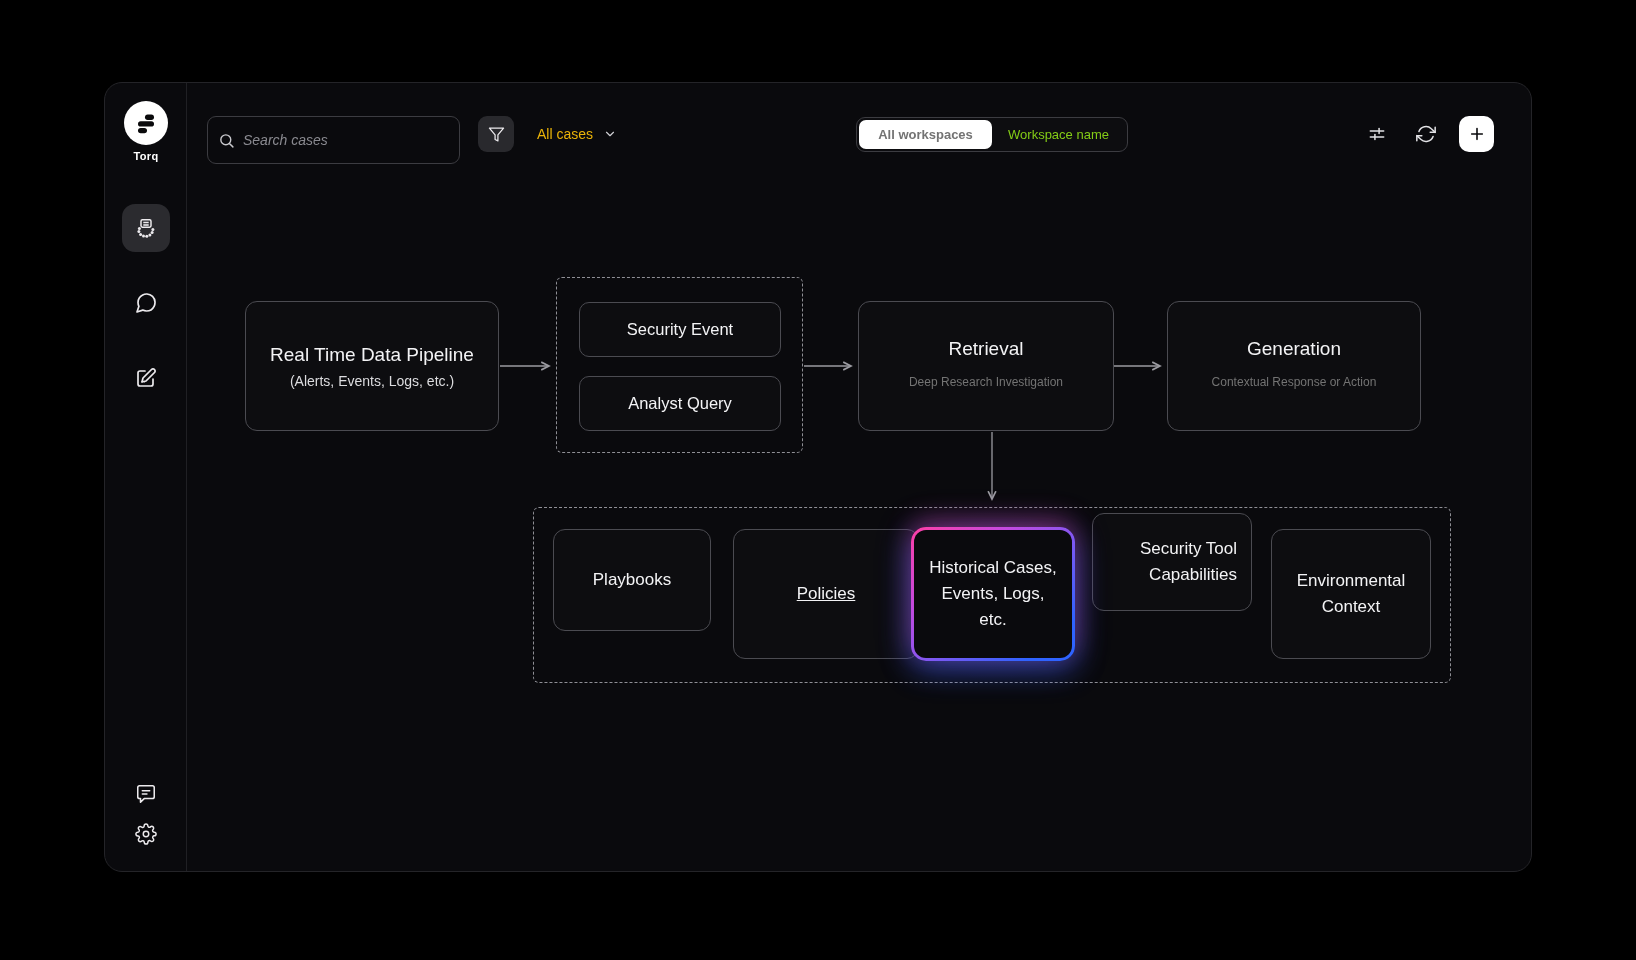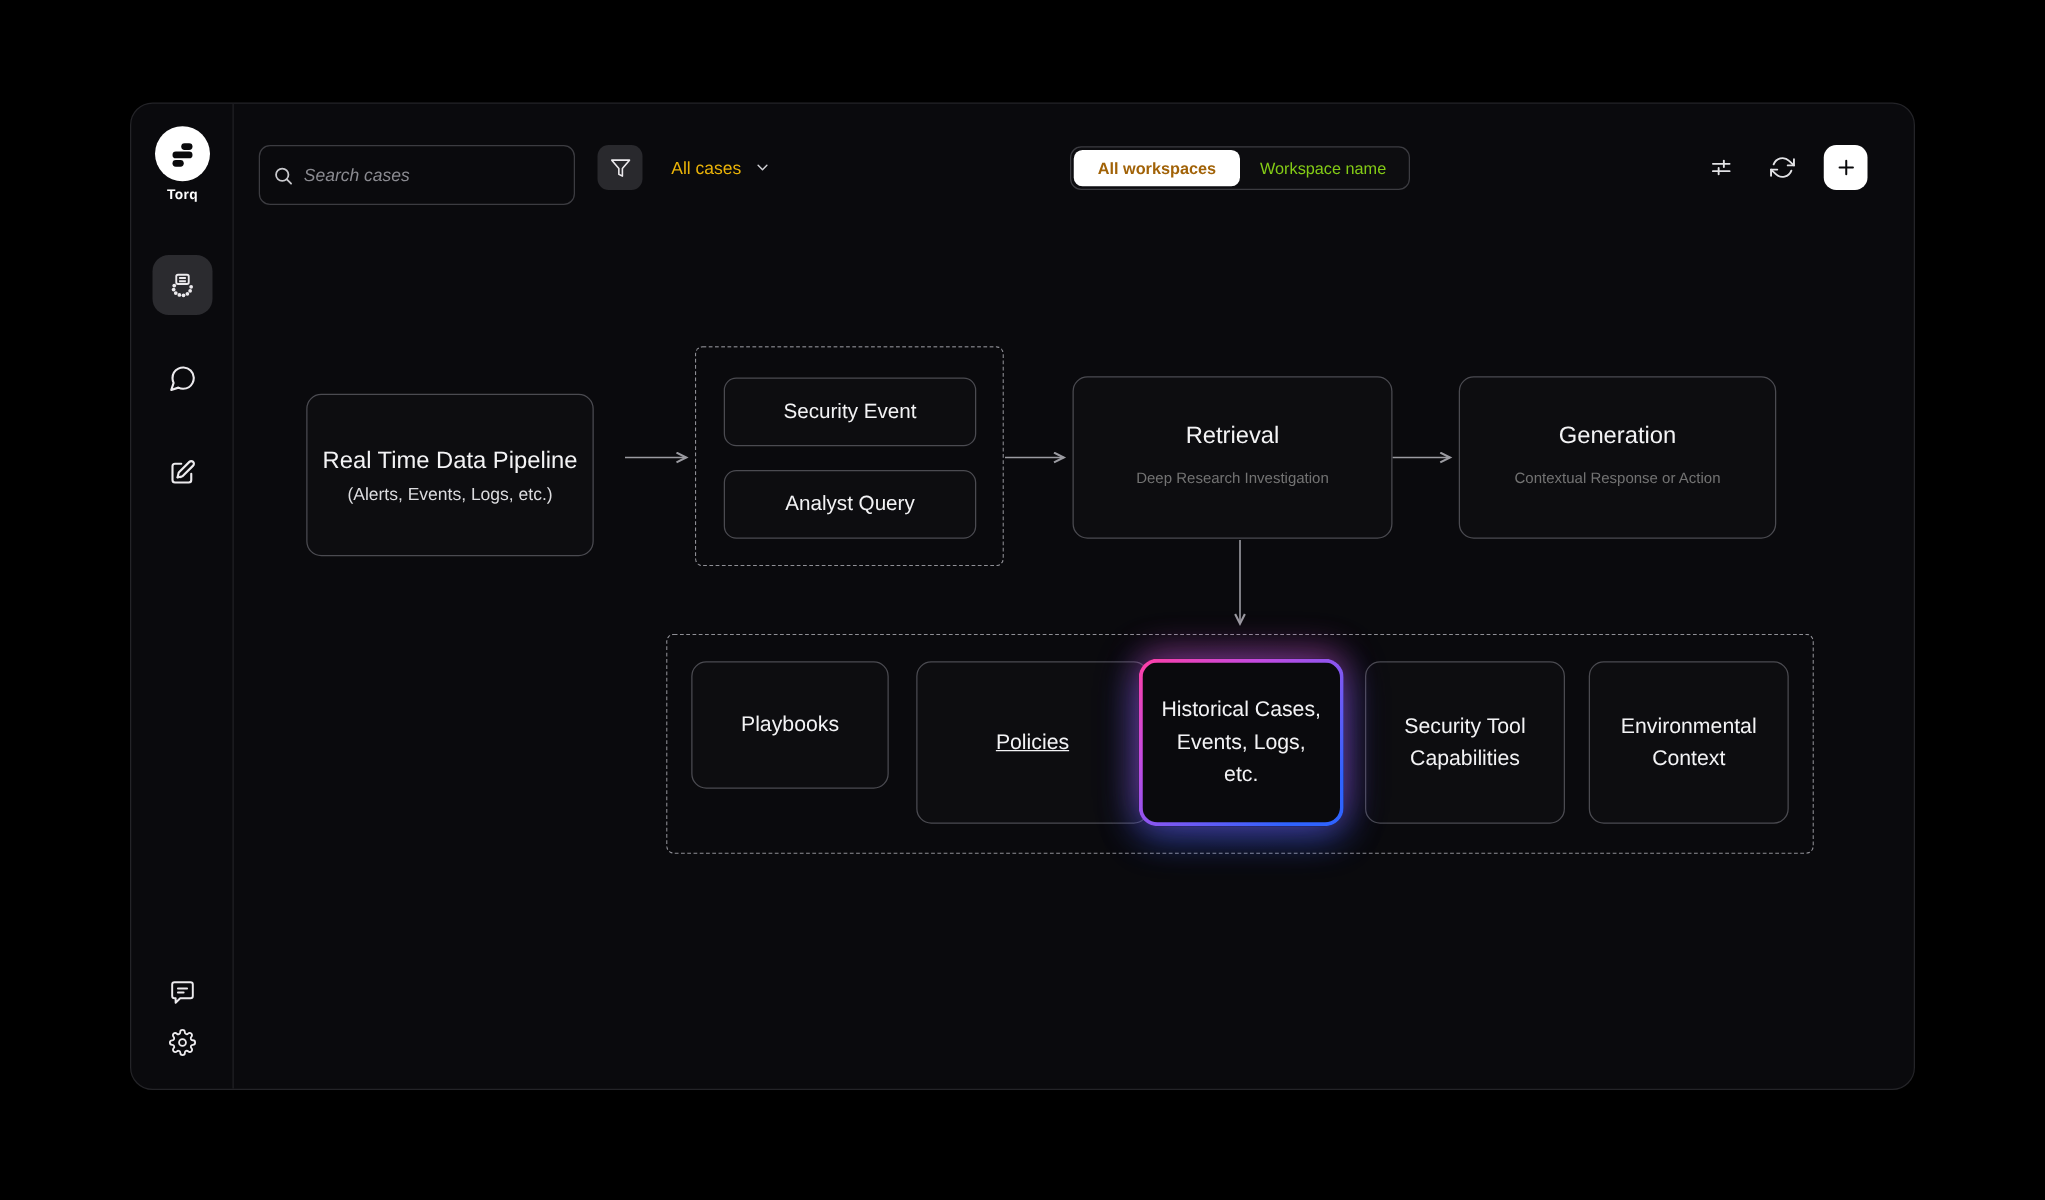--- a/index.html
+++ b/index.html
@@ -52,21 +52,21 @@
   }
   .segmented {
     position:absolute; left:751px; top:34px; width:272px; height:35px;
     border:1px solid #3c3c41; border-radius:9px; background:#0d0d10;
     display:flex; align-items:stretch; padding:2px;
   }
   .seg-opt {
     flex:1; display:flex; align-items:center; justify-content:center;
     font-size:13px; color:#84cc16; cursor:pointer; border-radius:7px; white-space:nowrap; padding:0 12px;
   }
-  .seg-opt.selected { background:#ffffff; color:#a16207; font-weight:bold; }
+  .seg-opt.selected { background:#ffffff; color:#737373; font-weight:bold; }
   .topbar-icon { position:absolute; top:41px; width:20px; height:20px; cursor:pointer; }
   .add-btn {
     position:absolute; left:1354px; top:33px; width:35px; height:36px;
     background:#ffffff; border-radius:10px; display:flex; align-items:center;
     justify-content:center; cursor:pointer;
   }
   
   .node {
     position:absolute; border:1px solid #4b4b51; border-radius:12px;
     background:rgba(255,255,255,0.015); color:#f3f3f5;
@@ -229,21 +229,21 @@
         </marker>
       </defs>
       <g stroke="#9b9ba1" stroke-width="1.3" fill="none">
         <line x1="395" y1="283" x2="444" y2="283" marker-end="url(#ah)"></line>
         <line x1="699" y1="283" x2="746" y2="283" marker-end="url(#ah)"></line>
         <line x1="1009" y1="283" x2="1055" y2="283" marker-end="url(#ah)"></line>
         <line x1="887" y1="349" x2="887" y2="416" marker-end="url(#ah)"></line>
       </g>
     </svg>
 
-    <div class="node" style="left:140px; top:232px; width:230px; height:130px;">
+    <div class="node" style="left:140px; top:218px; width:254px; height:130px;">
       <div class="t1">Real Time Data Pipeline</div>
       <div class="t2">(Alerts, Events, Logs, etc.)</div>
     </div>
 
     <div class="dashed-group" style="left:451px; top:194px; width:247px; height:176px;"></div>
     <div class="subnode" style="left:474px; top:219px; width:202px; height:55px;">Security Event</div>
     <div class="subnode" style="left:474px; top:293px; width:202px; height:55px;">Analyst Query</div>
 
     <div class="node" style="left:753px; top:218px; width:256px; height:130px;">
       <div class="t1">Retrieval</div>
@@ -252,17 +252,17 @@
 
     <div class="node" style="left:1062px; top:218px; width:254px; height:130px;">
       <div class="t1">Generation</div>
       <div class="t2b" style="width:200px;">Contextual Response or Action</div>
     </div>
 
     <div class="dashed-group" style="left:428px; top:424px; width:918px; height:176px;"></div>
     <div class="kbox" style="left:448px; top:446px; width:158px; height:102px;">Playbooks</div>
     <div class="kbox" style="left:628px; top:446px; width:186px; height:130px;text-decoration:underline;">Policies</div>
     <div class="kbox glow" style="left:806px; top:444px; width:164px; height:134px;">Historical Cases, Events, Logs, etc.</div>
-    <div class="kbox" style="left:987px; top:446px; width:160px; height:130px;">Security Tool Capabilities</div>
+    <div class="kbox" style="left:987px; top:430px; width:160px; height:98px;text-align:right;">Security Tool Capabilities</div>
     <div class="kbox" style="left:1166px; top:446px; width:160px; height:130px;">Environmental Context</div>
 
   </div>
 </div>
 
 </body></html>

